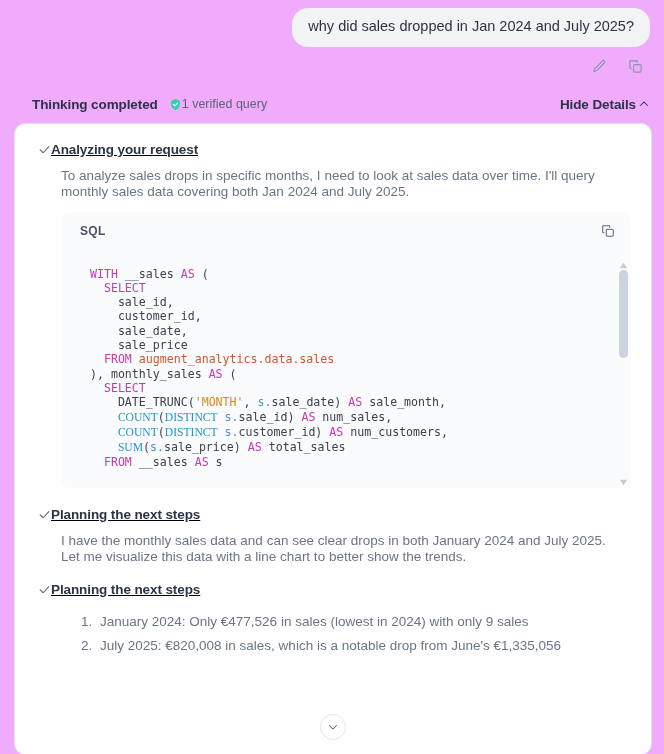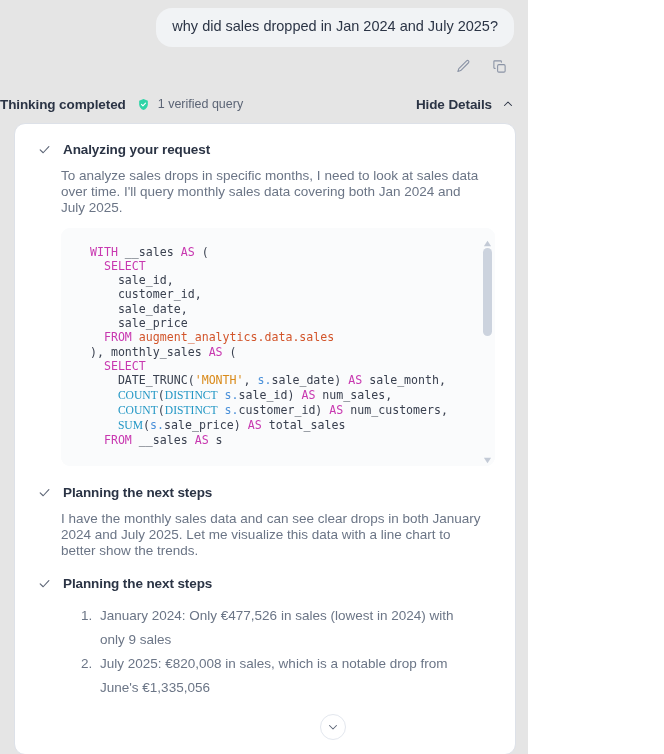--- a/index.html
+++ b/index.html
@@ -6,23 +6,23 @@
   html, body {
     margin: 0; padding: 0;
     width: 664px; height: 754px;
     background: #ffffff;
     font-family: "Liberation Sans", sans-serif;
     overflow: hidden;
   }
 
   .page {
     position: relative;
-    width: 528px;
+    width: 664px;
     height: 754px;
-    background: #e5e5e5;
+    background: #f0abfc;
   }
 
   
   .user-row {
     display: flex;
     justify-content: flex-end;
     padding: 8px 14px 0 14px;
   }
   .user-bubble {
     background: #f1f3f5;
@@ -45,43 +45,43 @@
     width: 20px; height: 20px;
     display: flex; align-items: center; justify-content: center;
     color: #8a93a5;
     cursor: pointer;
   }
 
   
   .thinking-head {
     display: flex;
     align-items: center;
-    padding: 20px 14px 0 0;
+    padding: 20px 14px 0 32px;
   }
   .thinking-title {
     font-size: 13.5px;
     font-weight: bold;
     color: #2b3445;
     letter-spacing: -0.1px;
   }
   .verified {
     display: flex;
     align-items: center;
-    gap: 8px;
+    gap: 0;
     margin-left: 11px;
   }
   .verified-label {
     font-size: 12.5px;
     color: #5c6576;
   }
   .hide-details {
     margin-left: auto;
     display: flex;
     align-items: center;
-    gap: 10px;
+    gap: 2px;
     cursor: pointer;
   }
   .hide-details-label {
     font-size: 13.5px;
     font-weight: bold;
     color: #2b3445;
     letter-spacing: -0.1px;
   }
 
   
@@ -92,22 +92,22 @@
     background: #ffffff;
     height: 632px;
     overflow: hidden;
     position: relative;
   }
   .panel-inner { padding: 14px 12px 0 12px; }
 
   .step-head {
     display: flex;
     align-items: center;
-    gap: 12px;
     padding: 4px 0 0 11px;
+    text-decoration: underline;
   }
   .check {
     color: #5c6576;
     width: 13px; height: 13px;
     flex: 0 0 auto;
     display: flex; align-items: center;
   }
   .step-title {
     font-size: 13.5px;
     font-weight: bold;
@@ -290,20 +290,29 @@
           <svg width="13" height="13" viewBox="0 0 24 24" fill="none" stroke="currentColor" stroke-width="2" stroke-linecap="round" stroke-linejoin="round">
             <path d="M4 12.5l5.5 5.5L20 6.5"></path>
           </svg>
         </span>
         <span class="step-title">Analyzing your request</span>
       </div>
       <div class="step-body">To analyze sales drops in specific months, I need to look at sales data over time. I'll query monthly sales data covering both Jan 2024 and July 2025.</div>
 
 
       <div class="sql-block">
+        <div class="sql-head">
+          <span class="sql-lang">SQL</span>
+          <span class="sql-copy">
+            <svg width="14" height="14" viewBox="0 0 24 24" fill="none" stroke="currentColor" stroke-width="1.8" stroke-linecap="round" stroke-linejoin="round">
+              <rect x="9" y="9" width="12" height="12" rx="2"></rect>
+              <path d="M5 15H4a1 1 0 0 1-1-1V4a1 1 0 0 1 1-1h10a1 1 0 0 1 1 1v1"></path>
+            </svg>
+          </span>
+        </div>
 
         <div class="sql-scroll">
           <pre class="sql-code" id="sql-code"><span class="pn">  </span><span class="k">WITH</span><span class="pn"> __sales </span><span class="k">AS</span><span class="pn"> (</span>
 <span class="pn">    </span><span class="k">SELECT</span>
 <span class="pn">      sale_id,</span>
 <span class="pn">      customer_id,</span>
 <span class="pn">      sale_date,</span>
 <span class="pn">      sale_price</span>
 <span class="pn">    </span><span class="k">FROM</span><span class="pn"> </span><span class="dt">augment_analytics.data.sales</span>
 <span class="pn">  ), monthly_sales </span><span class="k">AS</span><span class="pn"> (</span>

